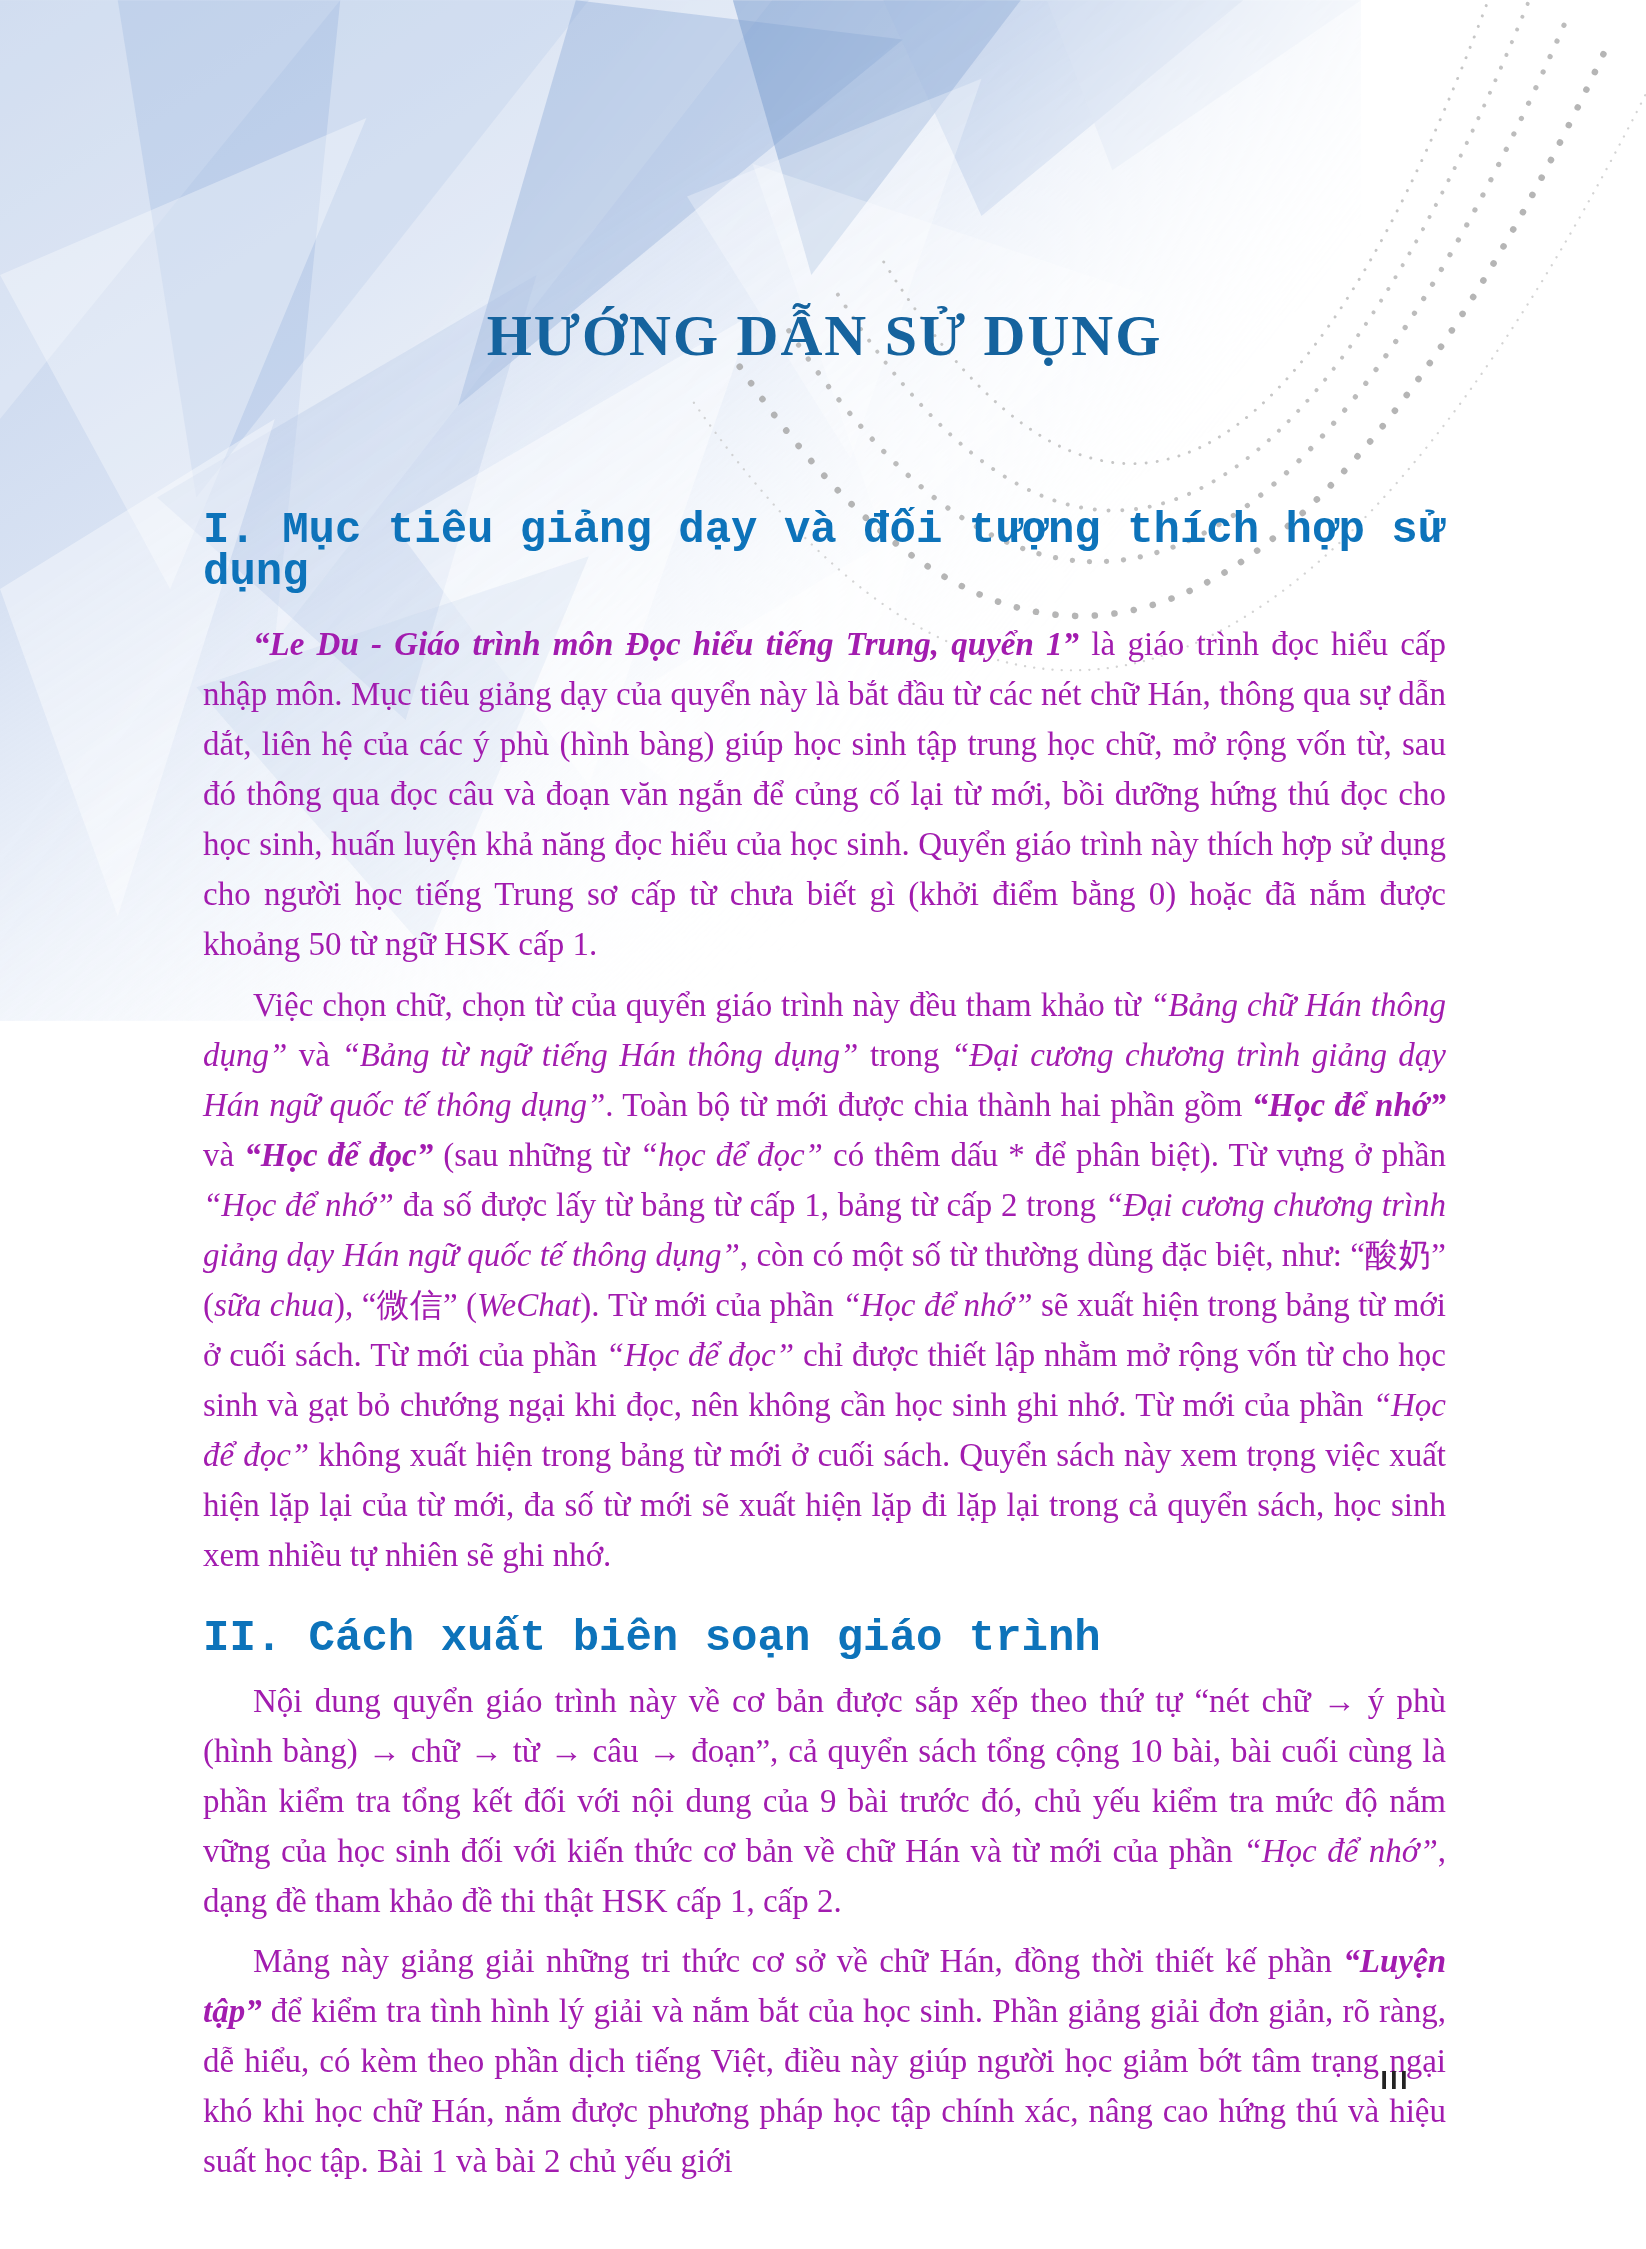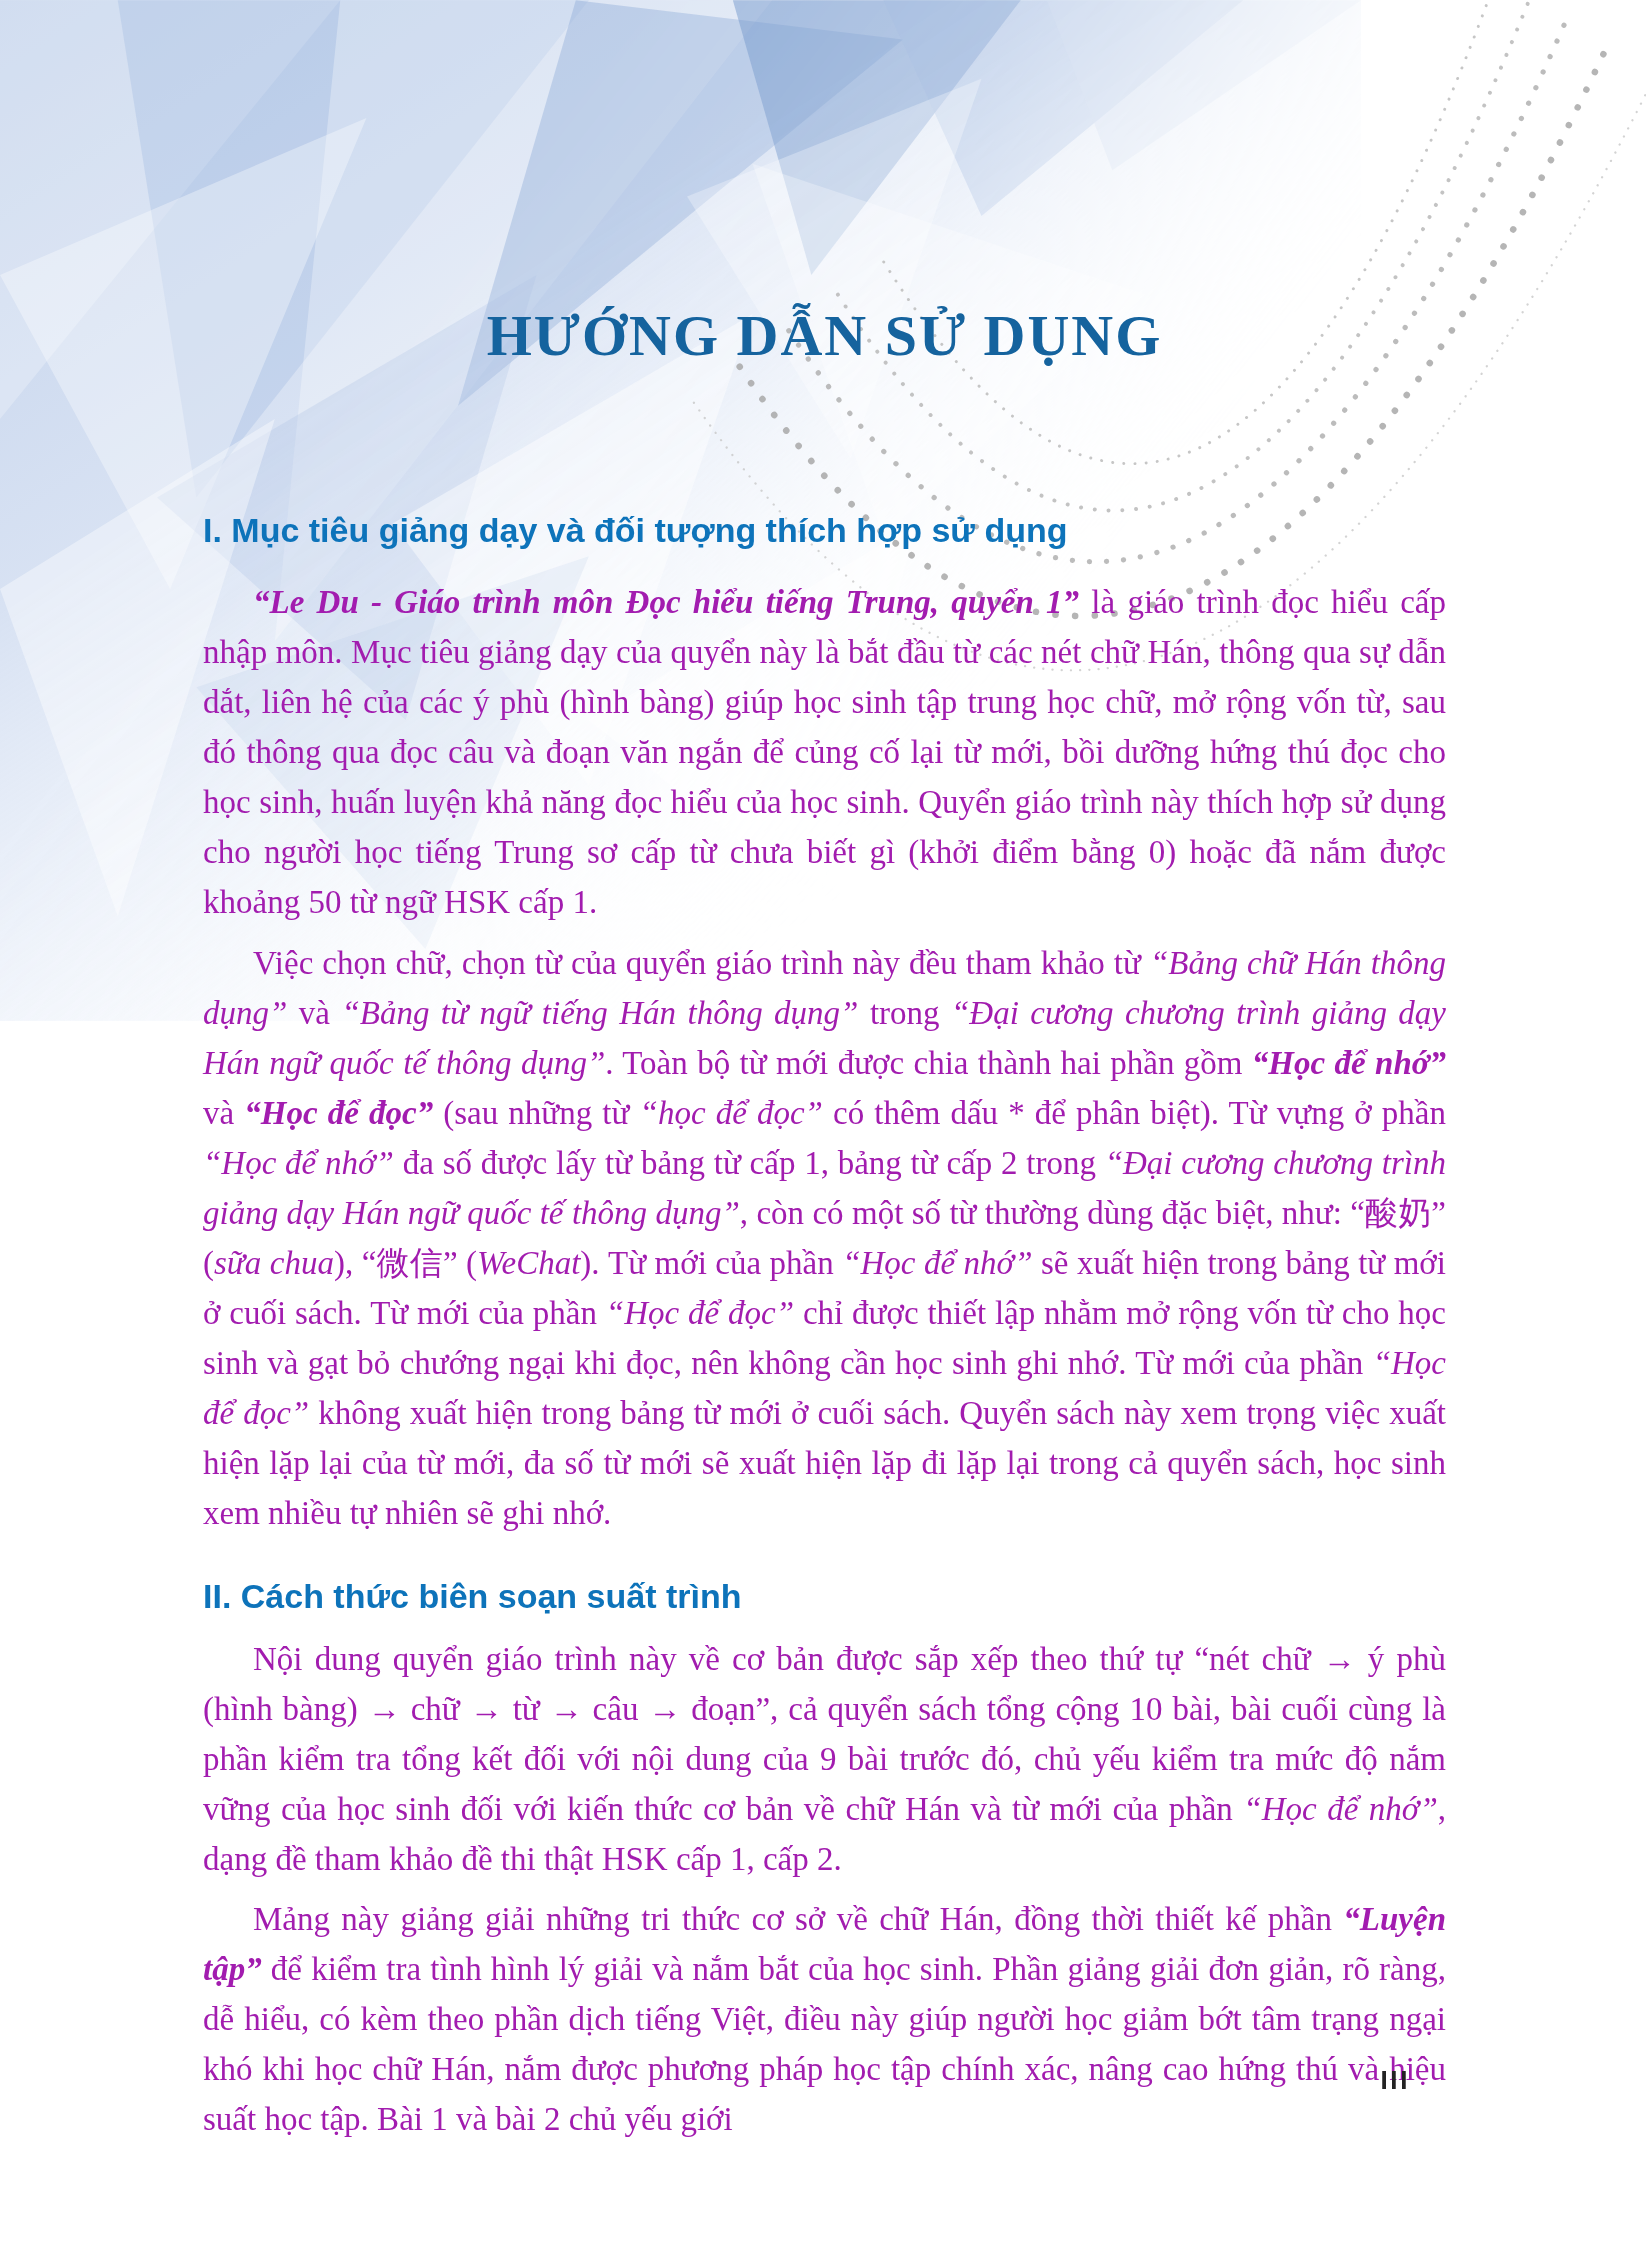--- a/index.html
+++ b/index.html
@@ -17,22 +17,22 @@
   .arc-decor{position:absolute;top:0;left:0;width:1647px;height:1113px;z-index:1;}
   
   .content{position:absolute;left:203px;width:1243px;top:0;z-index:2;}
   .page-title{
     margin:302px 0 0 0;text-align:center;
     font-family:"Liberation Serif","DejaVu Serif",serif;
     font-weight:bold;font-size:58px;letter-spacing:2px;color:#15639e;
     line-height:68px;
   }
   .section-heading{
-    font-family:Liberation Sans, sans-serif;
-    font-weight:bold;font-size:34px;line-height:42px;color:#0d73ba;
+    font-family:Liberation Mono, monospace;
+    font-weight:bold;font-size:44px;line-height:42px;color:#0d73ba;
     margin:139px 0 26px 0;
   }
   .section-heading.second{margin:37px 0 17px 0;}
   .para{
     font-size:33px;line-height:50px;color:#a21caf;
     text-align:justify;text-indent:50px;margin:10.5px 0 0 0;
   }
   .para:first-of-type{margin-top:0;}
   .sub-heading{
     font-size:31px;font-weight:bold;color:#111;
@@ -90,21 +90,21 @@
 
 <div class="content">
 
   <h1 class="page-title">HƯỚNG DẪN SỬ DỤNG</h1>
 
   <h2 class="section-heading">I. Mục tiêu giảng dạy và đối tượng thích hợp sử dụng</h2>
 
   <p class="para"><span class="seg-bi">“Le Du - Giáo trình môn Đọc hiểu tiếng Trung, quyển 1”</span><span> là giáo trình đọc hiểu cấp nhập môn. Mục tiêu giảng dạy của quyển này là bắt đầu từ các nét chữ Hán, thông qua sự dẫn dắt, liên hệ của các ý phù (hình bàng) giúp học sinh tập trung học chữ, mở rộng vốn từ, sau đó thông qua đọc câu và đoạn văn ngắn để củng cố lại từ mới, bồi dưỡng hứng thú đọc cho học sinh, huấn luyện khả năng đọc hiểu của học sinh. Quyển giáo trình này thích hợp sử dụng cho người học tiếng Trung sơ cấp từ chưa biết gì (khởi điểm bằng 0) hoặc đã nắm được khoảng 50 từ ngữ HSK cấp 1.</span></p>
   <p class="para"><span>Việc chọn chữ, chọn từ của quyển giáo trình này đều tham khảo từ </span><span class="seg-i">“Bảng chữ Hán thông dụng”</span><span> và </span><span class="seg-i">“Bảng từ ngữ tiếng Hán thông dụng”</span><span> trong </span><span class="seg-i">“Đại cương chương trình giảng dạy Hán ngữ quốc tế thông dụng”</span><span>. Toàn bộ từ mới được chia thành hai phần gồm </span><span class="seg-bi">“Học để nhớ”</span><span> và </span><span class="seg-bi">“Học để đọc”</span><span> (sau những từ </span><span class="seg-i">“học để đọc”</span><span> có thêm dấu * để phân biệt). Từ vựng ở phần </span><span class="seg-i">“Học để nhớ”</span><span> đa số được lấy từ bảng từ cấp 1, bảng từ cấp 2 trong </span><span class="seg-i">“Đại cương chương trình giảng dạy Hán ngữ quốc tế thông dụng”</span><span>, còn có một số từ thường dùng đặc biệt, như: “酸奶” (</span><span class="seg-i">sữa chua</span><span>), “微信” (</span><span class="seg-i">WeChat</span><span>). Từ mới của phần </span><span class="seg-i">“Học để nhớ”</span><span> sẽ xuất hiện trong bảng từ mới ở cuối sách. Từ mới của phần </span><span class="seg-i">“Học để đọc”</span><span> chỉ được thiết lập nhằm mở rộng vốn từ cho học sinh và gạt bỏ chướng ngại khi đọc, nên không cần học sinh ghi nhớ. Từ mới của phần </span><span class="seg-i">“Học để đọc”</span><span> không xuất hiện trong bảng từ mới ở cuối sách. Quyển sách này xem trọng việc xuất hiện lặp lại của từ mới, đa số từ mới sẽ xuất hiện lặp đi lặp lại trong cả quyển sách, học sinh xem nhiều tự nhiên sẽ ghi nhớ.</span></p>
 
-  <h2 class="section-heading second">II. Cách thức biên soạn suất trình</h2>
+  <h2 class="section-heading second">II. Cách xuất biên soạn giáo trình</h2>
 
   <p class="para"><span>Nội dung quyển giáo trình này về cơ bản được sắp xếp theo thứ tự “nét chữ → ý phù (hình bàng) → chữ → từ → câu → đoạn”, cả quyển sách tổng cộng 10 bài, bài cuối cùng là phần kiểm tra tổng kết đối với nội dung của 9 bài trước đó, chủ yếu kiểm tra mức độ nắm vững của học sinh đối với kiến thức cơ bản về chữ Hán và từ mới của phần </span><span class="seg-i">“Học để nhớ”</span><span>, dạng đề tham khảo đề thi thật HSK cấp 1, cấp 2.</span></p>
 
 
   <p class="para"><span>Mảng này giảng giải những tri thức cơ sở về chữ Hán, đồng thời thiết kế phần </span><span class="seg-bi">“Luyện tập”</span><span> để kiểm tra tình hình lý giải và nắm bắt của học sinh. Phần giảng giải đơn giản, rõ ràng, dễ hiểu, có kèm theo phần dịch tiếng Việt, điều này giúp người học giảm bớt tâm trạng ngại khó khi học chữ Hán, nắm được phương pháp học tập chính xác, nâng cao hứng thú và hiệu suất học tập. Bài 1 và bài 2 chủ yếu giới</span></p>
 
 </div>
 
 <div class="page-number">III</div>
 

